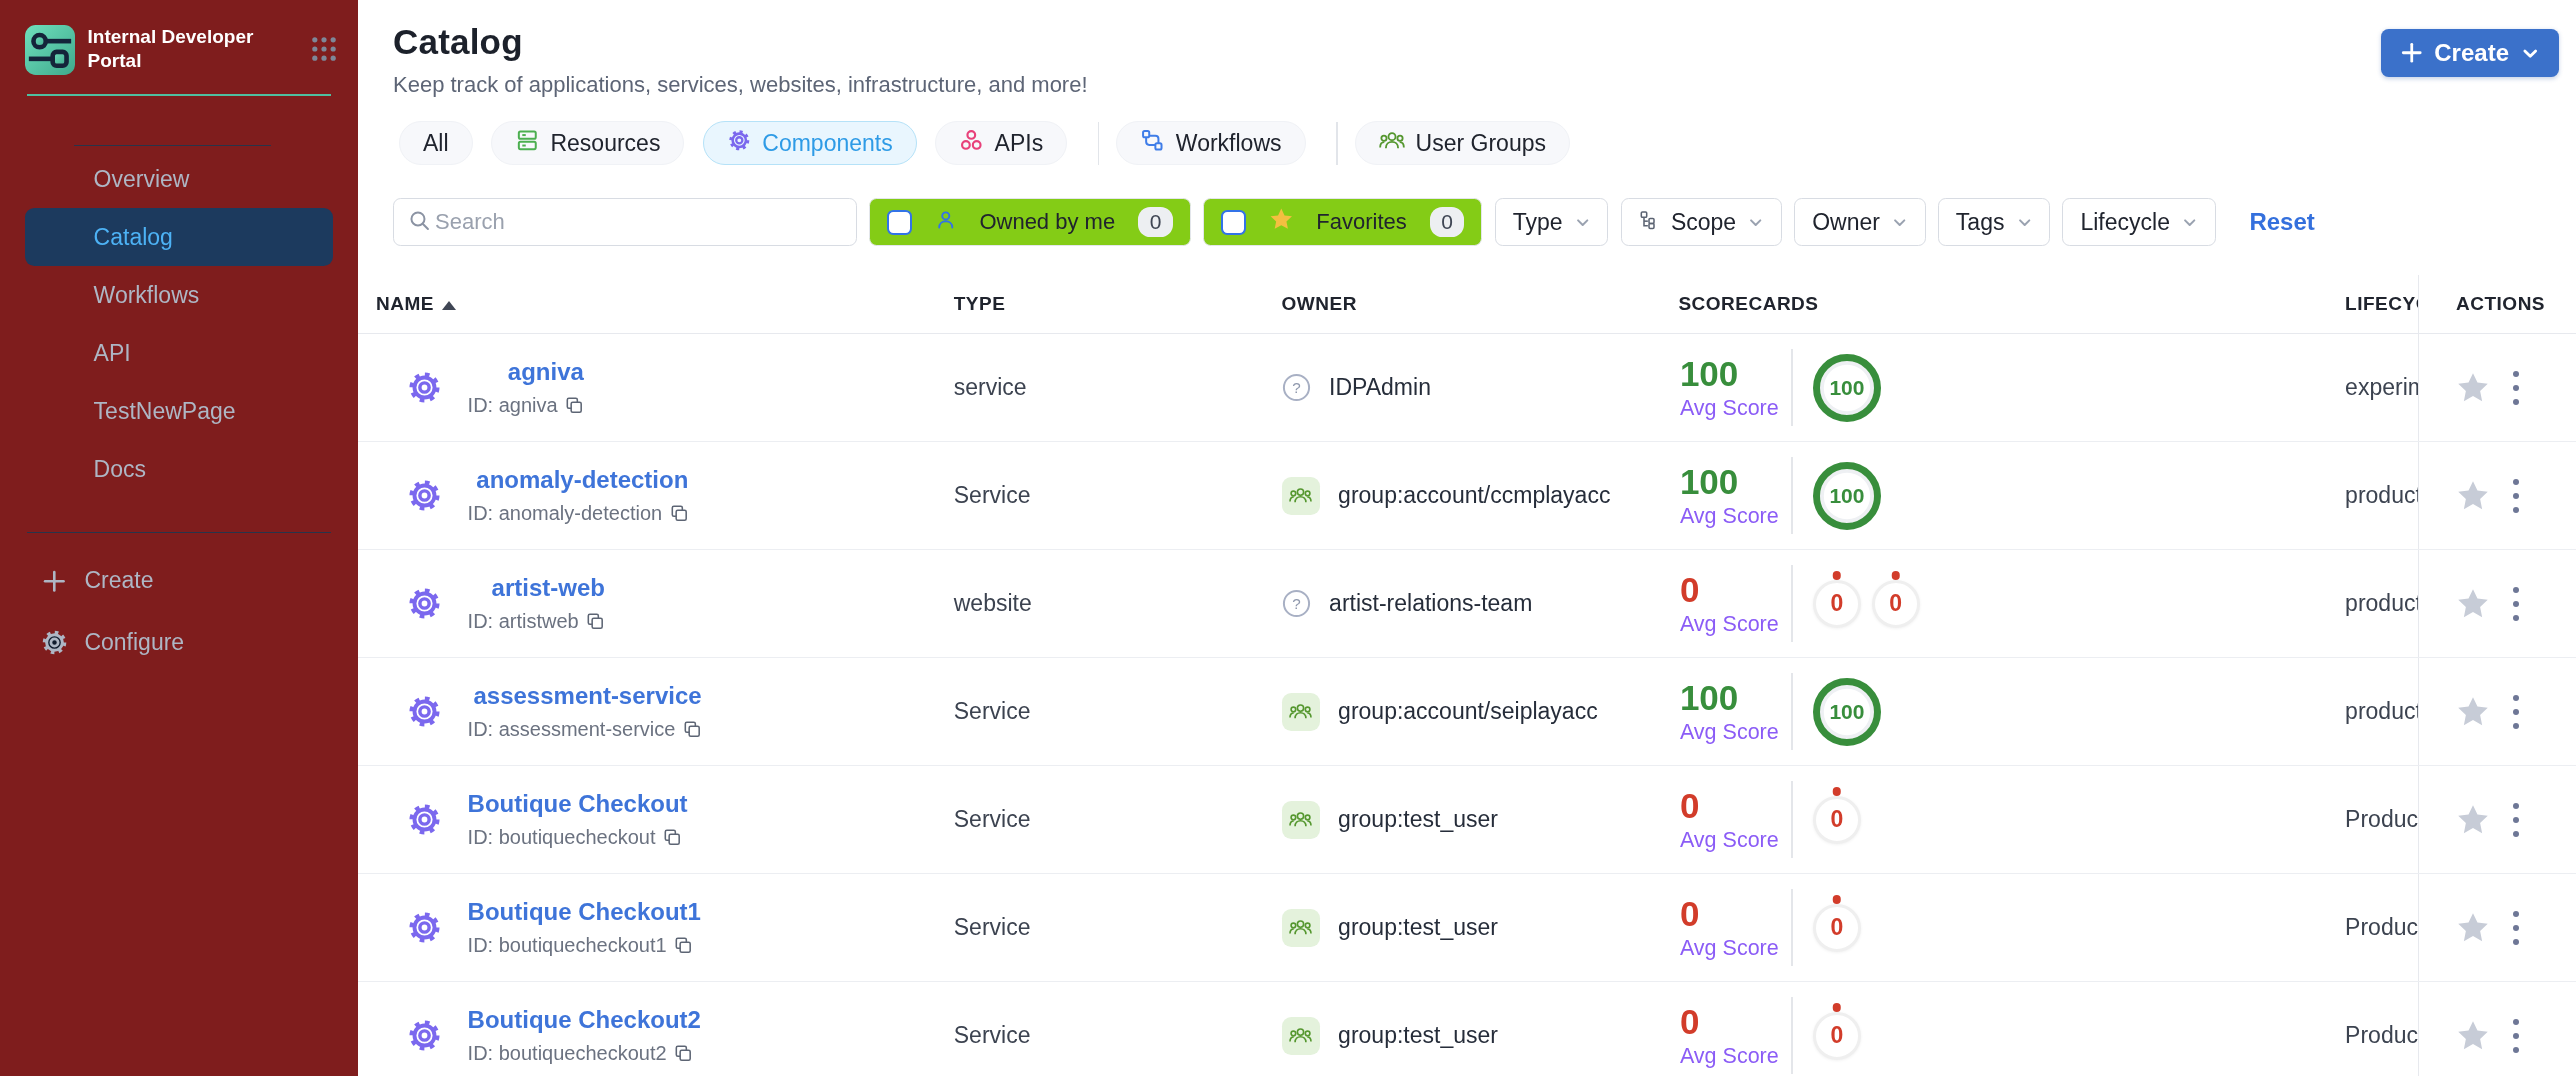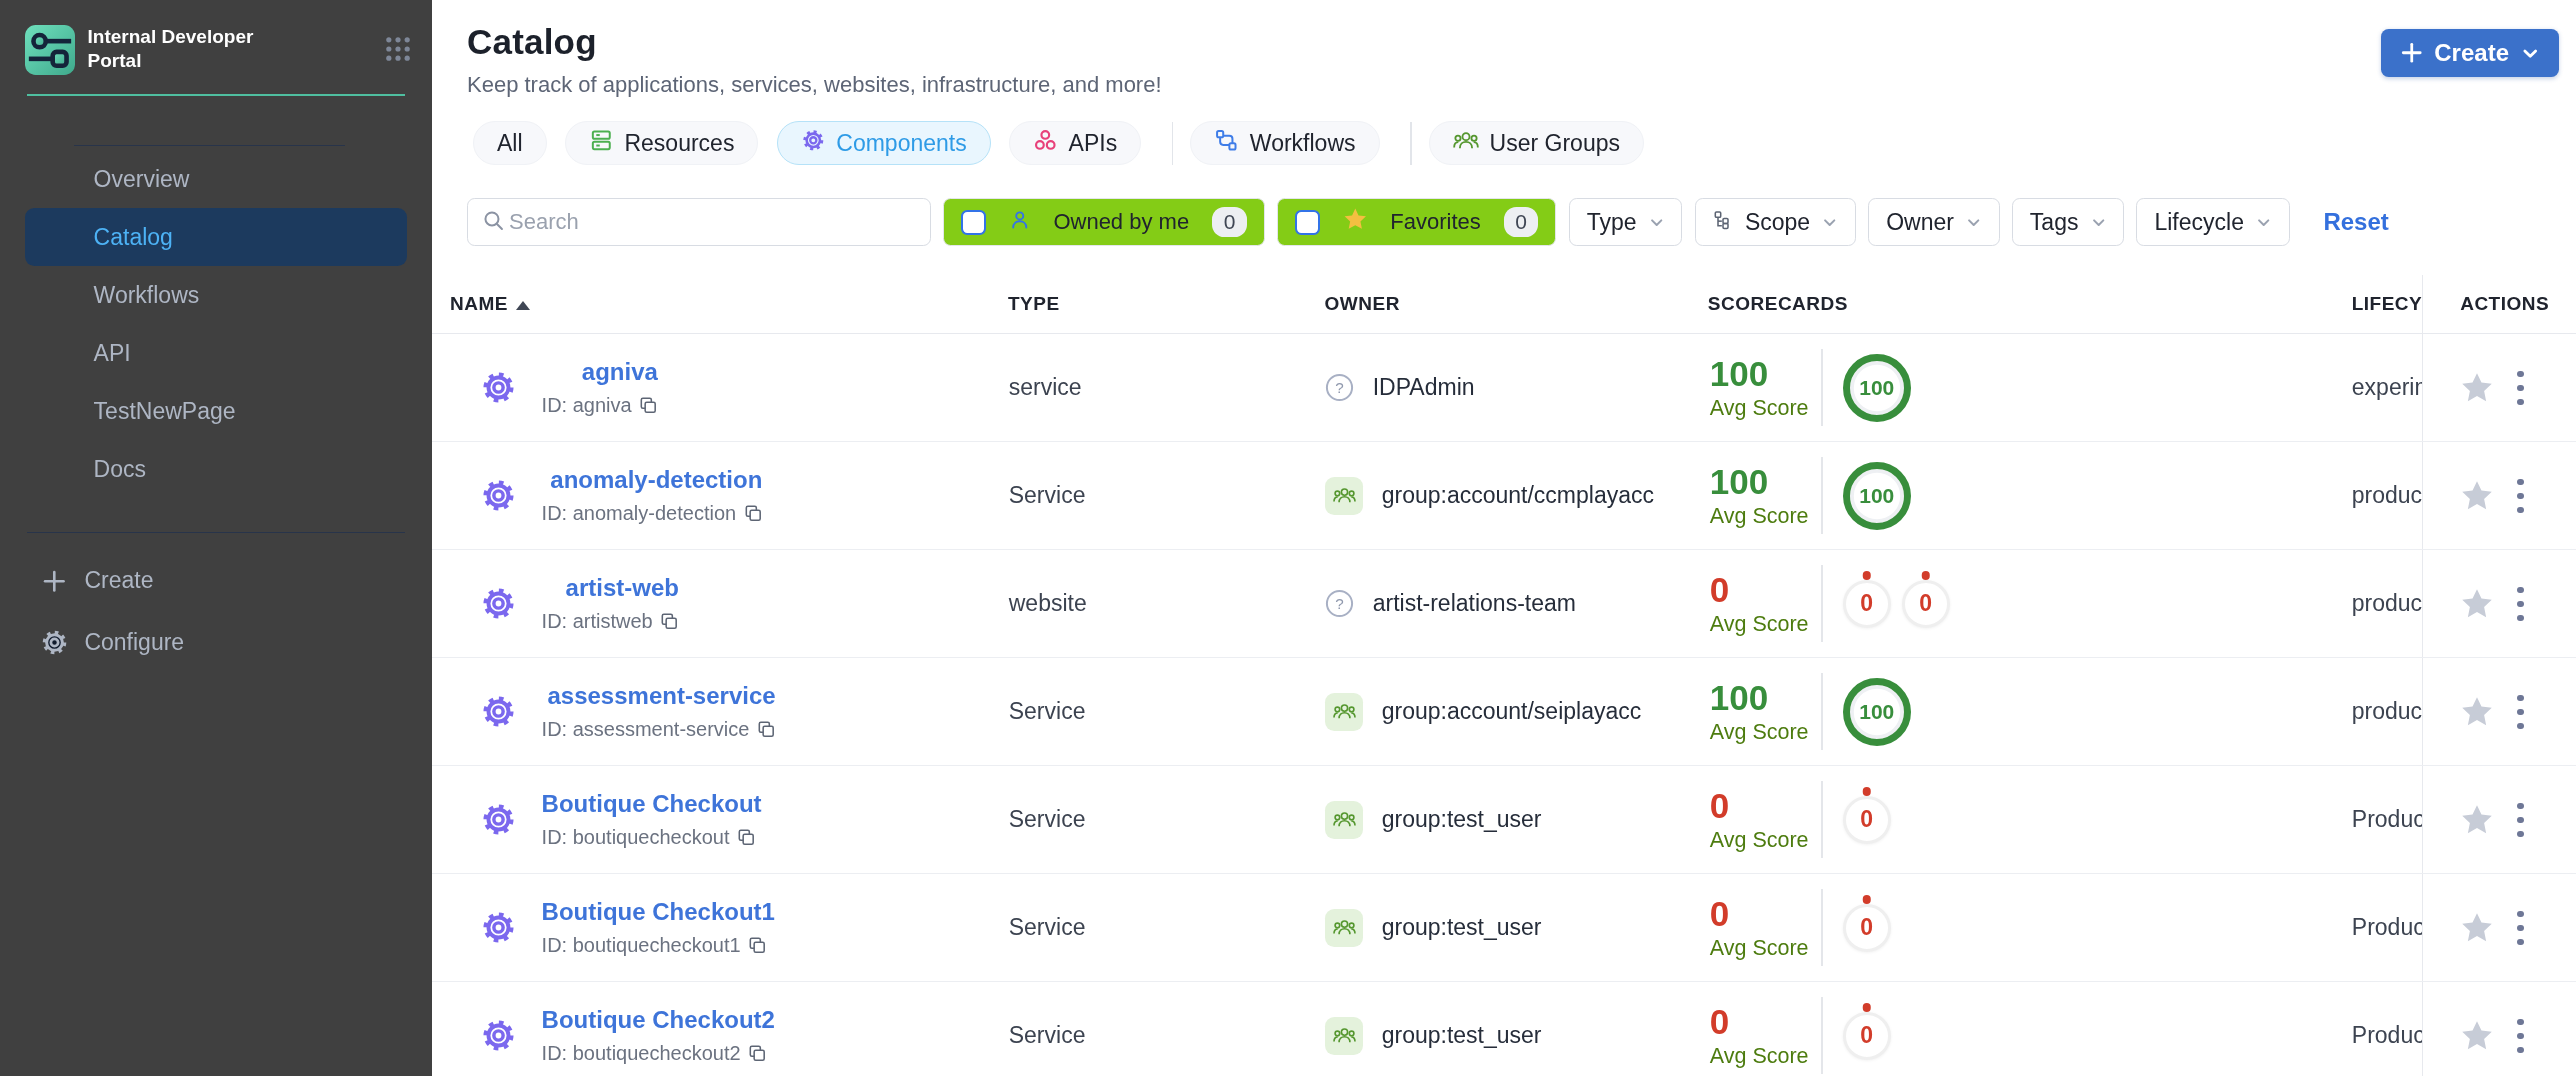--- a/index.html
+++ b/index.html
@@ -6,21 +6,21 @@
   html,body { margin:0; padding:0; }
   body {
     width: 2576px; height: 1077px; overflow: hidden;
     background:#fff;
     font-family: "Liberation Sans", "DejaVu Sans", sans-serif;
     -webkit-font-smoothing: antialiased;
   }
   .app { display:flex; width:100%; height:100%; }
 
   
-  .sidebar { width:432px; flex-shrink:0; background:#404040; display:flex; flex-direction:column; }
+  .sidebar { width:358px; flex-shrink:0; background:#7f1d1d; display:flex; flex-direction:column; }
   .logo-row { display:flex; align-items:flex-start; padding:25px 21.5px 18.5px 24.6px; }
   .logo-mark { width:50px; height:50px; flex-shrink:0; }
   .brand-title { font-size:19px; font-weight:bold; color:#ffffff; line-height:24px; margin-left:13px; width:175px; }
   .apps-grid { margin-left:auto; margin-top:10.8px; }
   .accent-line { height:2.3px; background:#4fbfa0; margin:0 27px; }
   .nav-divider { height:0.8px; background:#28344a; margin:49px 87px 0 74px; }
   .nav { padding:0 24.6px; margin-top:4.6px; }
   .nav-item { height:58px; display:flex; align-items:center; padding-left:69px;
               font-size:23px; color:#aeb6c4; border-radius:9.2px; cursor:pointer; }
   .nav-item.active { background:#1c3a5e; color:#4db2f5; }
@@ -89,21 +89,21 @@
   .type-text { font-size:23px; color:#3c4350; }
   .trow .c-owner { display:flex; align-items:center; gap:18.5px; }
   .owner-ic { flex-shrink:0; display:inline-flex; align-items:center; justify-content:center; }
   .owner-ic.g { width:38px; height:38px; background:#e4f2dc; border-radius:9.2px; }
   .owner-text { font-size:23px; color:#262d3a; }
   .trow .c-score { display:flex; align-items:center; }
   .score-block { width:113px; padding-left:1.5px; }
   .score-val { font-size:35px; font-weight:bold; line-height:37px; }
   .score-green { color:#388e3c; }
   .score-red { color:#d23c2a; }
-  .score-label { font-size:21.5px; color:#4d7c0f; margin-top:4.6px; }
+  .score-label { font-size:21.5px; color:#8b5cf6; margin-top:4.6px; }
   .score-divider { width:1.5px; height:77px; background:#e4e6ea; }
   .badges { display:flex; align-items:center; gap:10.8px; margin-left:20px; }
   .badge { border-radius:50%; display:flex; align-items:center; justify-content:center; background:#fff; flex-shrink:0; }
   .badge-green { width:68px; height:68px; border:7.7px solid #388e3c;
                  box-shadow: inset 0 0 0 3.8px #eef0f3; color:#388e3c; font-size:21px; font-weight:bold; }
   .badge-zero { width:48px; height:48px; border:3.1px solid #efefef; color:#d23c2a;
                 font-size:23px; font-weight:bold; position:relative;
                 box-shadow: 0 0.8px 3.1px rgba(0,0,0,.06); }
   .badge-zero::before { content:""; position:absolute; top:-11.5px; left:50%; transform:translateX(-50%);
                         width:8.5px; height:8.5px; border-radius:50%; background:#d23c2a; }

